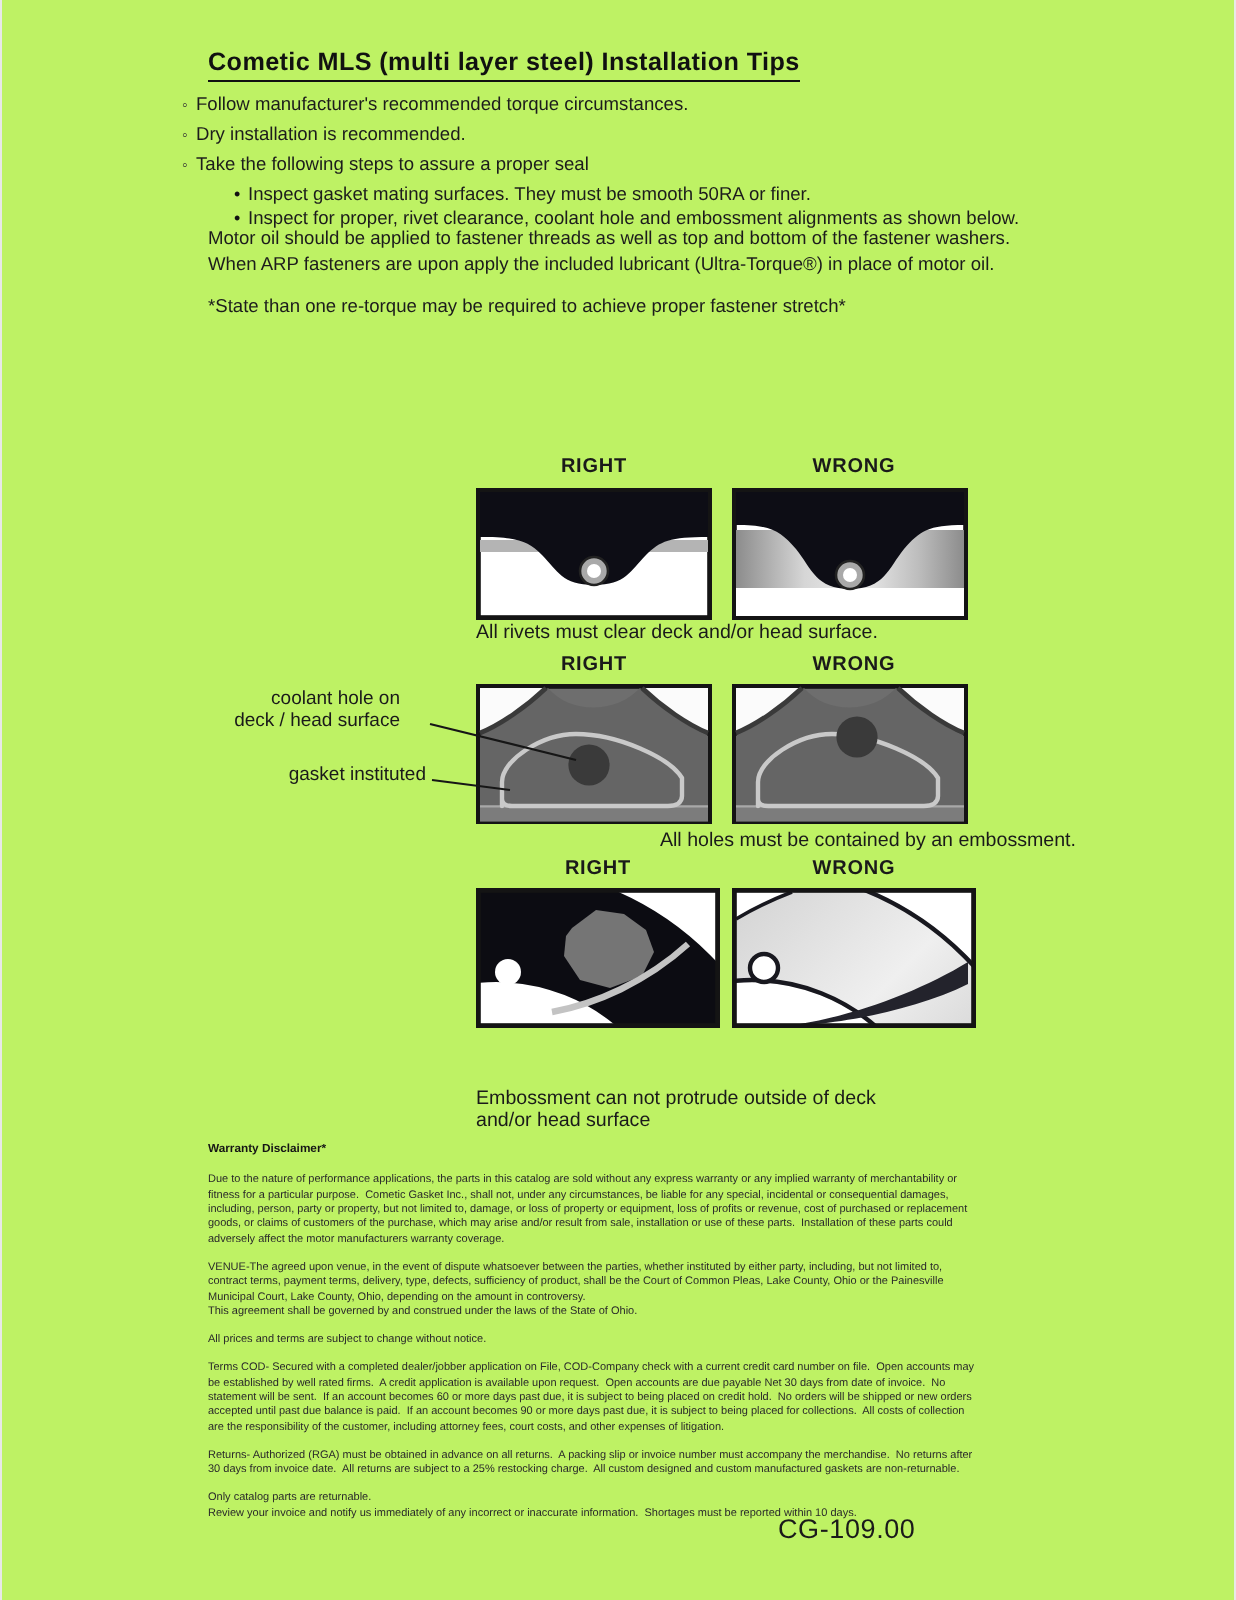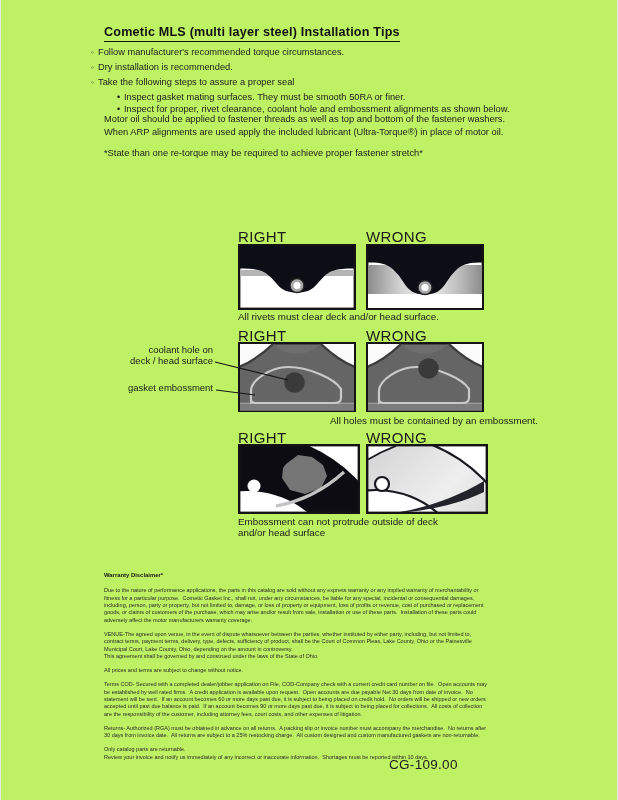--- a/index.html
+++ b/index.html
@@ -12,21 +12,21 @@
     font-weight:bold;font-size:12.6px;letter-spacing:.2px;color:#111;
     border-bottom:1.6px solid #111;padding-bottom:2px;display:inline-block;
   }
   .bullets{font-size:9.3px;line-height:15.2px;}
   .b-row{display:flex;align-items:baseline;}
   .b-glyph{width:7px;font-size:8px;flex:0 0 7px;color:#333;}
   .sb-row{display:flex;align-items:baseline;margin-left:26px;line-height:12.6px;}
   .sb-glyph{width:7px;font-size:9px;flex:0 0 7px;color:#111;}
   .diesel-h{font-weight:bold;font-size:11.2px;margin:0 0 8px 0;color:#111;}
   .para{font-size:9.3px;line-height:13px;margin:0 0 8px 0;white-space:pre;}
-  .dg-header{width:118px;font-weight:400;font-size:15px;letter-spacing:.4px;color:#1a1a1a;}
+  .dg-header{width:118px;text-align:center;font-weight:700;font-size:10px;letter-spacing:.4px;color:#1a1a1a;}
   .dg-caption{font-size:9.8px;line-height:11px;white-space:pre-line;color:#1a1a1a;}
   .annot{width:116px;text-align:right;font-size:9.5px;line-height:10.8px;white-space:pre;color:#1a1a1a;}
   .warranty{width:430px;font-size:5.5px;line-height:7.35px;color:#2a2a2a;}
   .warranty h4{font-size:5.9px;margin:0 0 8px 0;color:#151515;}
   .warranty p{margin:0 0 6.8px 0;white-space:pre;}
   .page-num{font-size:13.5px;letter-spacing:.3px;color:#1a1a1a;}
   svg{display:block;}
 </style>
 </head>
 <body>
@@ -55,21 +55,21 @@
       <span>Inspect gasket mating surfaces.  They must be smooth 50RA or finer.</span>
     </div>
     <div class="sb-row">
       <span class="sb-glyph">•</span>
       <span>Inspect for proper, rivet clearance, coolant hole and embossment alignments as shown below.</span>
     </div>
   </div>
 
   <div class="abs" style="left:103px;top:113px;width:440px;">
     <p class="para">Motor oil should be applied to fastener threads as well as top and bottom of the fastener washers.
-When ARP alignments are used apply the included lubricant (Ultra-Torque®) in place of motor oil.</p>
+When ARP fasteners are upon apply the included lubricant (Ultra-Torque®) in place of motor oil.</p>
     <p class="para">*State than one re-torque may be required to achieve proper fastener stretch*</p>
   </div>
 
   <div class="abs dg-header" style="left:237px;top:228px;">RIGHT</div>
   <div class="abs dg-header" style="left:365px;top:228px;width:122px;">WRONG</div>
 
   <svg class="abs" style="left:237px;top:244px;" width="118" height="66" viewBox="0 0 118 66">
     <rect x="1.2" y="1.2" width="115.6" height="63.6" fill="#ffffff" stroke="#141414" stroke-width="2.4"></rect>
     <rect x="2" y="26" width="114" height="6" fill="#b4b4b4"></rect>
     <path d="M2,2 H116 V24.5 C97,24.5 92,26.5 85,33.5 C77,41.5 75,48.5 59,48.5 C43,48.5 41,41.5 33,33.5 C26,26.5 21,24.5 2,24.5 Z" fill="#0d0d15"></path>
@@ -93,23 +93,23 @@
     <path d="M2,2 H116 V18.5 C98,18.5 94,21.5 86,30.5 C78,40.5 76,50.5 59,50.5 C42,50.5 40,40.5 32,30.5 C24,21.5 20,18.5 2,18.5 Z" fill="#0d0d15"></path>
     <circle cx="59" cy="43.5" r="7" fill="#a9a9a9" stroke="#222222" stroke-width="1.3"></circle>
     <circle cx="59" cy="43.5" r="3.5" fill="#ffffff"></circle>
   </svg>
 
   <div class="abs dg-caption" style="left:237px;top:311px;width:300px;">All rivets must clear deck and/or head surface.</div>
 
   <div class="abs dg-header" style="left:237px;top:327px;">RIGHT</div>
   <div class="abs dg-header" style="left:365px;top:327px;width:122px;">WRONG</div>
 
-  <div class="abs annot" style="left:96px;top:345px;">coolant hole on
+  <div class="abs annot" style="left:83px;top:345px;">coolant hole on
 deck / head surface</div>
-  <div class="abs annot" style="left:96px;top:383px;">gasket embossment</div>
+  <div class="abs annot" style="left:96px;top:383px;">gasket instituted</div>
 
   <svg class="abs" style="left:237px;top:342px;" width="118" height="70" viewBox="0 0 118 70">
     <rect x="1.2" y="1.2" width="115.6" height="67.6" fill="#6e6e6e" stroke="#141414" stroke-width="2.4"></rect>
     <path d="M36,2 C47,15 70,15 82,2 C93,13 107,22 116,26 V61 H2 V26 C11,22 25,13 36,2 Z" fill="#656565"></path>
     <path d="M2,2 H35 C25,11.5 12,20.5 2,24.5 Z" fill="#fbfbfb"></path>
     <path d="M35,2 C25,11.5 12,20.5 2,24.5" stroke="#3a3a3a" stroke-width="2.4" fill="none"></path>
     <path d="M83,2 H116 V24.5 C106,20.5 93,11.5 83,2 Z" fill="#fbfbfb"></path>
     <path d="M83,2 C93,11.5 106,20.5 116,24.5" stroke="#3a3a3a" stroke-width="2.4" fill="none"></path>
     <rect x="2" y="61" width="114" height="7.8" fill="#7c7c7c"></rect>
     <line x1="2" y1="61.2" x2="116" y2="61.2" stroke="#a8a8a8" stroke-width="1.1"></line>
@@ -168,21 +168,21 @@
       <circle cx="10" cy="140" r="150" fill="none" stroke="#18181f" stroke-width="2.2"></circle>
       <circle cx="10" cy="140" r="94" fill="none" stroke="#18181f" stroke-width="2.2"></circle>
       <path d="M34,68 C64,63 95,51 118,37 L118,48 C96,59 64,66 42,68 Z" fill="#23232c"></path>
       <path d="M2,2 H30 C19.5,6 9.5,11 2,15.5 Z" fill="#ffffff"></path>
       <path d="M30,2 C19.5,6 9.5,11 2,15.5" stroke="#18181f" stroke-width="1.8" fill="none"></path>
       <circle cx="16" cy="40" r="7" fill="#ffffff" stroke="#18181f" stroke-width="2.2"></circle>
     </g>
     <rect x="1.2" y="1.2" width="119.6" height="67.6" fill="none" stroke="#141414" stroke-width="2.4"></rect>
   </svg>
 
-  <div class="abs dg-caption" style="left:237px;top:516px;width:300px;">Embossment can not protrude outside of deck
+  <div class="abs dg-caption" style="left:237px;top:544px;width:300px;">Embossment can not protrude outside of deck
 and/or head surface</div>
 
   <svg class="abs" style="left:0;top:0;pointer-events:none;" width="618" height="800" viewBox="0 0 618 800">
     <line x1="214" y1="362" x2="287" y2="380" stroke="#161616" stroke-width="1.1"></line>
     <line x1="215" y1="390" x2="254" y2="395" stroke="#161616" stroke-width="1.1"></line>
   </svg>
 
   <div class="abs warranty" style="left:103px;top:572px;">
     <h4>Warranty Disclaimer*</h4>
     <p>Due to the nature of performance applications, the parts in this catalog are sold without any express warranty or any implied warranty of merchantability or

